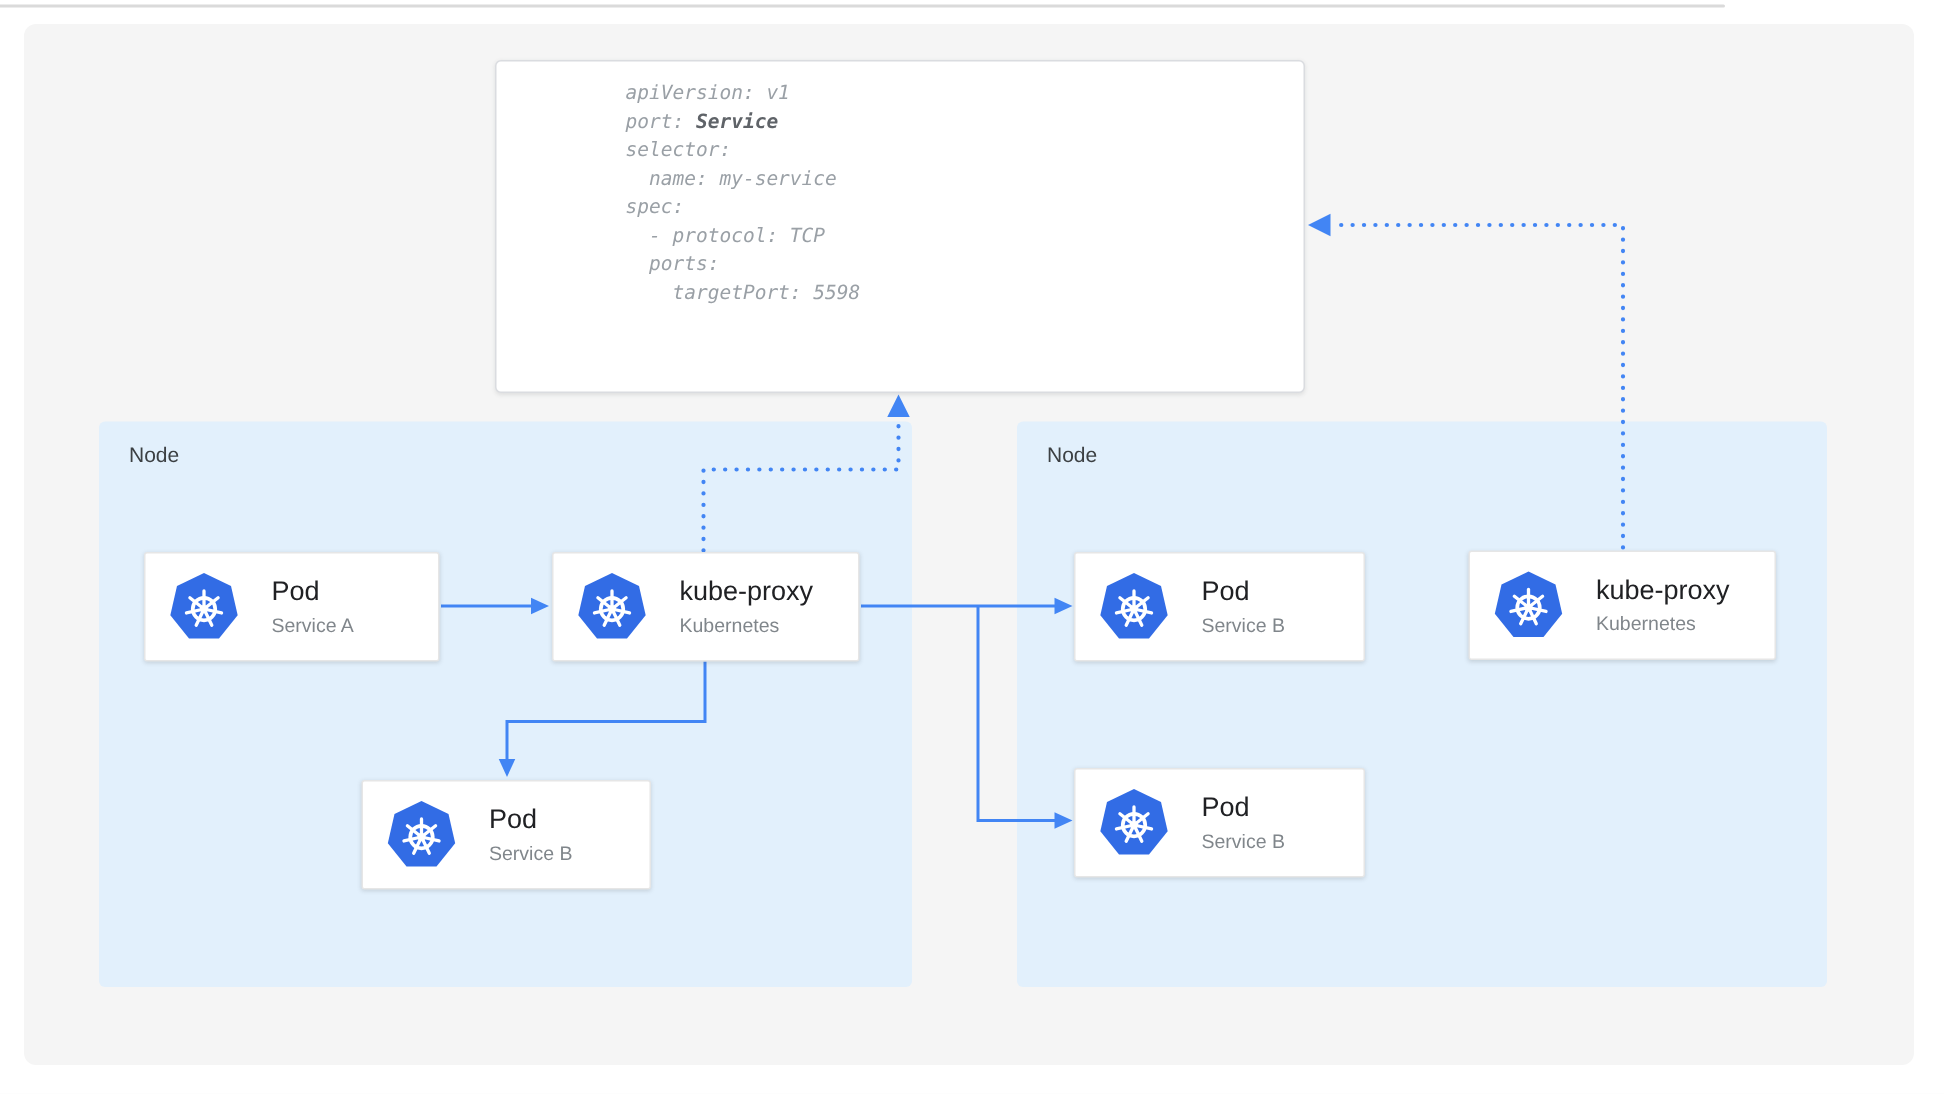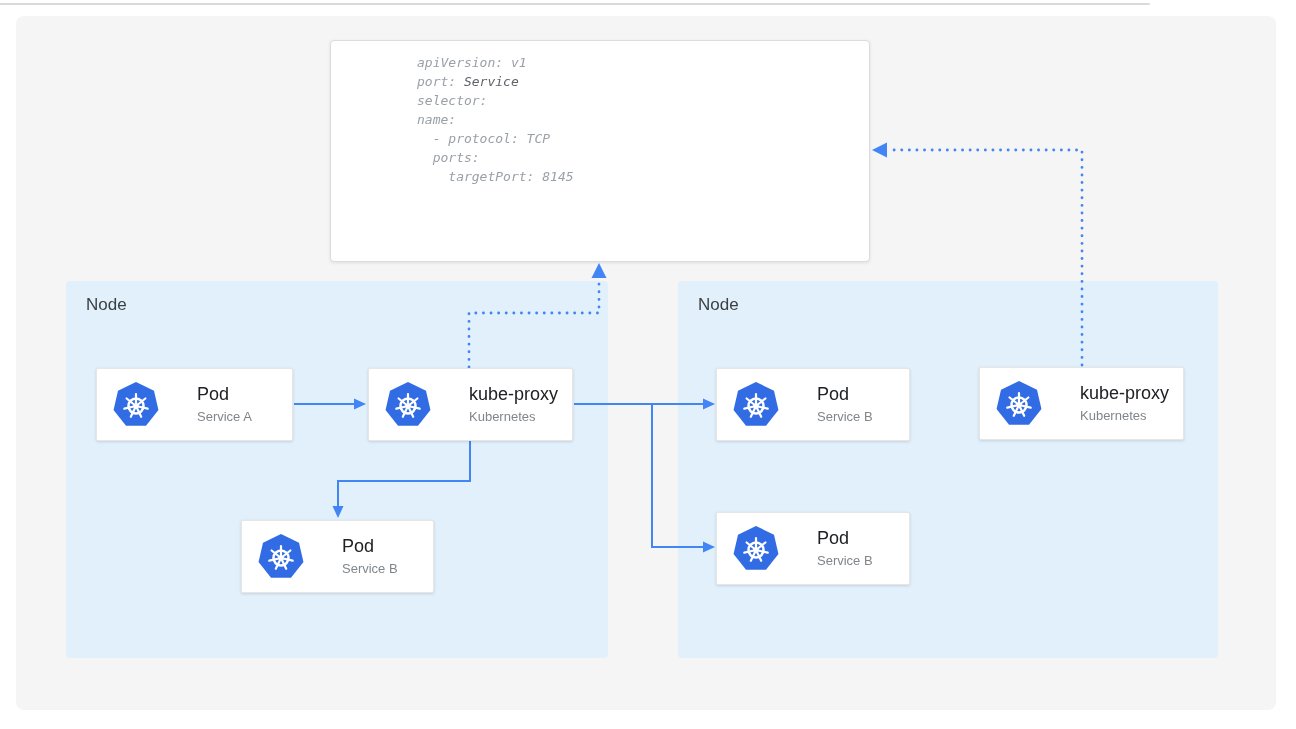--- a/index.html
+++ b/index.html
@@ -23,38 +23,37 @@
     background: var(--panel-bg); border-radius: 8px;
   }
 
   .node-box {
     position: absolute;
     background: var(--node-bg);
     border-radius: 4px;
   }
   .node-label {
     position: absolute; left: 20px; top: 14px;
-    font-size: 17px; color: var(--node-label);
+    font-size: 14px; color: var(--node-label);
   }
 
   .connectors { position: absolute; left: 0; top: 0; width: 1296px; height: 729px; }
   .solid-line { fill: none; stroke: var(--accent); stroke-width: 2; }
   .dot-line   { fill: none; stroke: var(--accent); stroke-width: 2.8;
                 stroke-dasharray: 0.1 7.5; stroke-linecap: round; }
   .arrowhead  { fill: var(--accent); stroke: none; }
 
   .card {
     position: absolute; height: 73px;
     background: #ffffff;
     border: 1px solid var(--card-border);
     border-radius: 2px;
     box-shadow: 0 1px 3px rgba(60,64,67,0.18);
     display: flex; align-items: center;
     padding-left: 14px;
-    gap: 16px;
   }
   .k8s-icon { width: 50px; height: 50px; flex: 0 0 50px; }
   .k8s-icon svg { width: 50px; height: 50px; display: block; }
   .k8s-hept { fill: var(--k8s-blue); }
   .k8s-wheel { stroke: #ffffff; }
   .card-text { margin-left: 20px; }
   .card-title { font-size: 18px; color: var(--card-title); line-height: 24px; }
   .card-subtitle { font-size: 13px; color: var(--card-subtitle); line-height: 22px; }
 
   .yaml-card {
@@ -66,21 +65,21 @@
     box-shadow: 0 1px 3px rgba(60,64,67,0.12);
     padding: 12px 12px 0 86px;
   }
   .code-line {
     font-family: "DejaVu Sans Mono", "Liberation Mono", monospace;
     font-style: italic;
     font-size: 13px; line-height: 19px;
     color: var(--code-text);
     white-space: pre;
   }
-  .code-line .b { font-weight: normal; color: var(--code-bold); }
+  .code-line .b { font-weight: bold; color: var(--code-bold); }
 </style>
 </head>
 <body>
 
 <div class="page">
 
   <div class="top-hairline"></div>
 
   <div class="diagram-panel"></div>
 
@@ -201,20 +200,21 @@
       <div class="card-title">kube-proxy</div>
       <div class="card-subtitle">Kubernetes</div>
     </div>
   </div>
 
   <div class="yaml-card">
     <div id="yaml-code">
         <div class="code-line"><span>apiVersion: v1</span></div>
         <div class="code-line"><span>port: </span><span class="b">Service</span></div>
         <div class="code-line"><span>selector:</span></div>
-        <div class="code-line"><span>name:</span></div>
+        <div class="code-line"><span>  name: my-service</span></div>
+        <div class="code-line"><span>spec:</span></div>
         <div class="code-line"><span>  - protocol: TCP</span></div>
         <div class="code-line"><span>  ports:</span></div>
-        <div class="code-line"><span>    targetPort: 8145</span></div>
+        <div class="code-line"><span>    targetPort: 5598</span></div>
       </div>
   </div>
 
 </div>
 
 </body></html>

